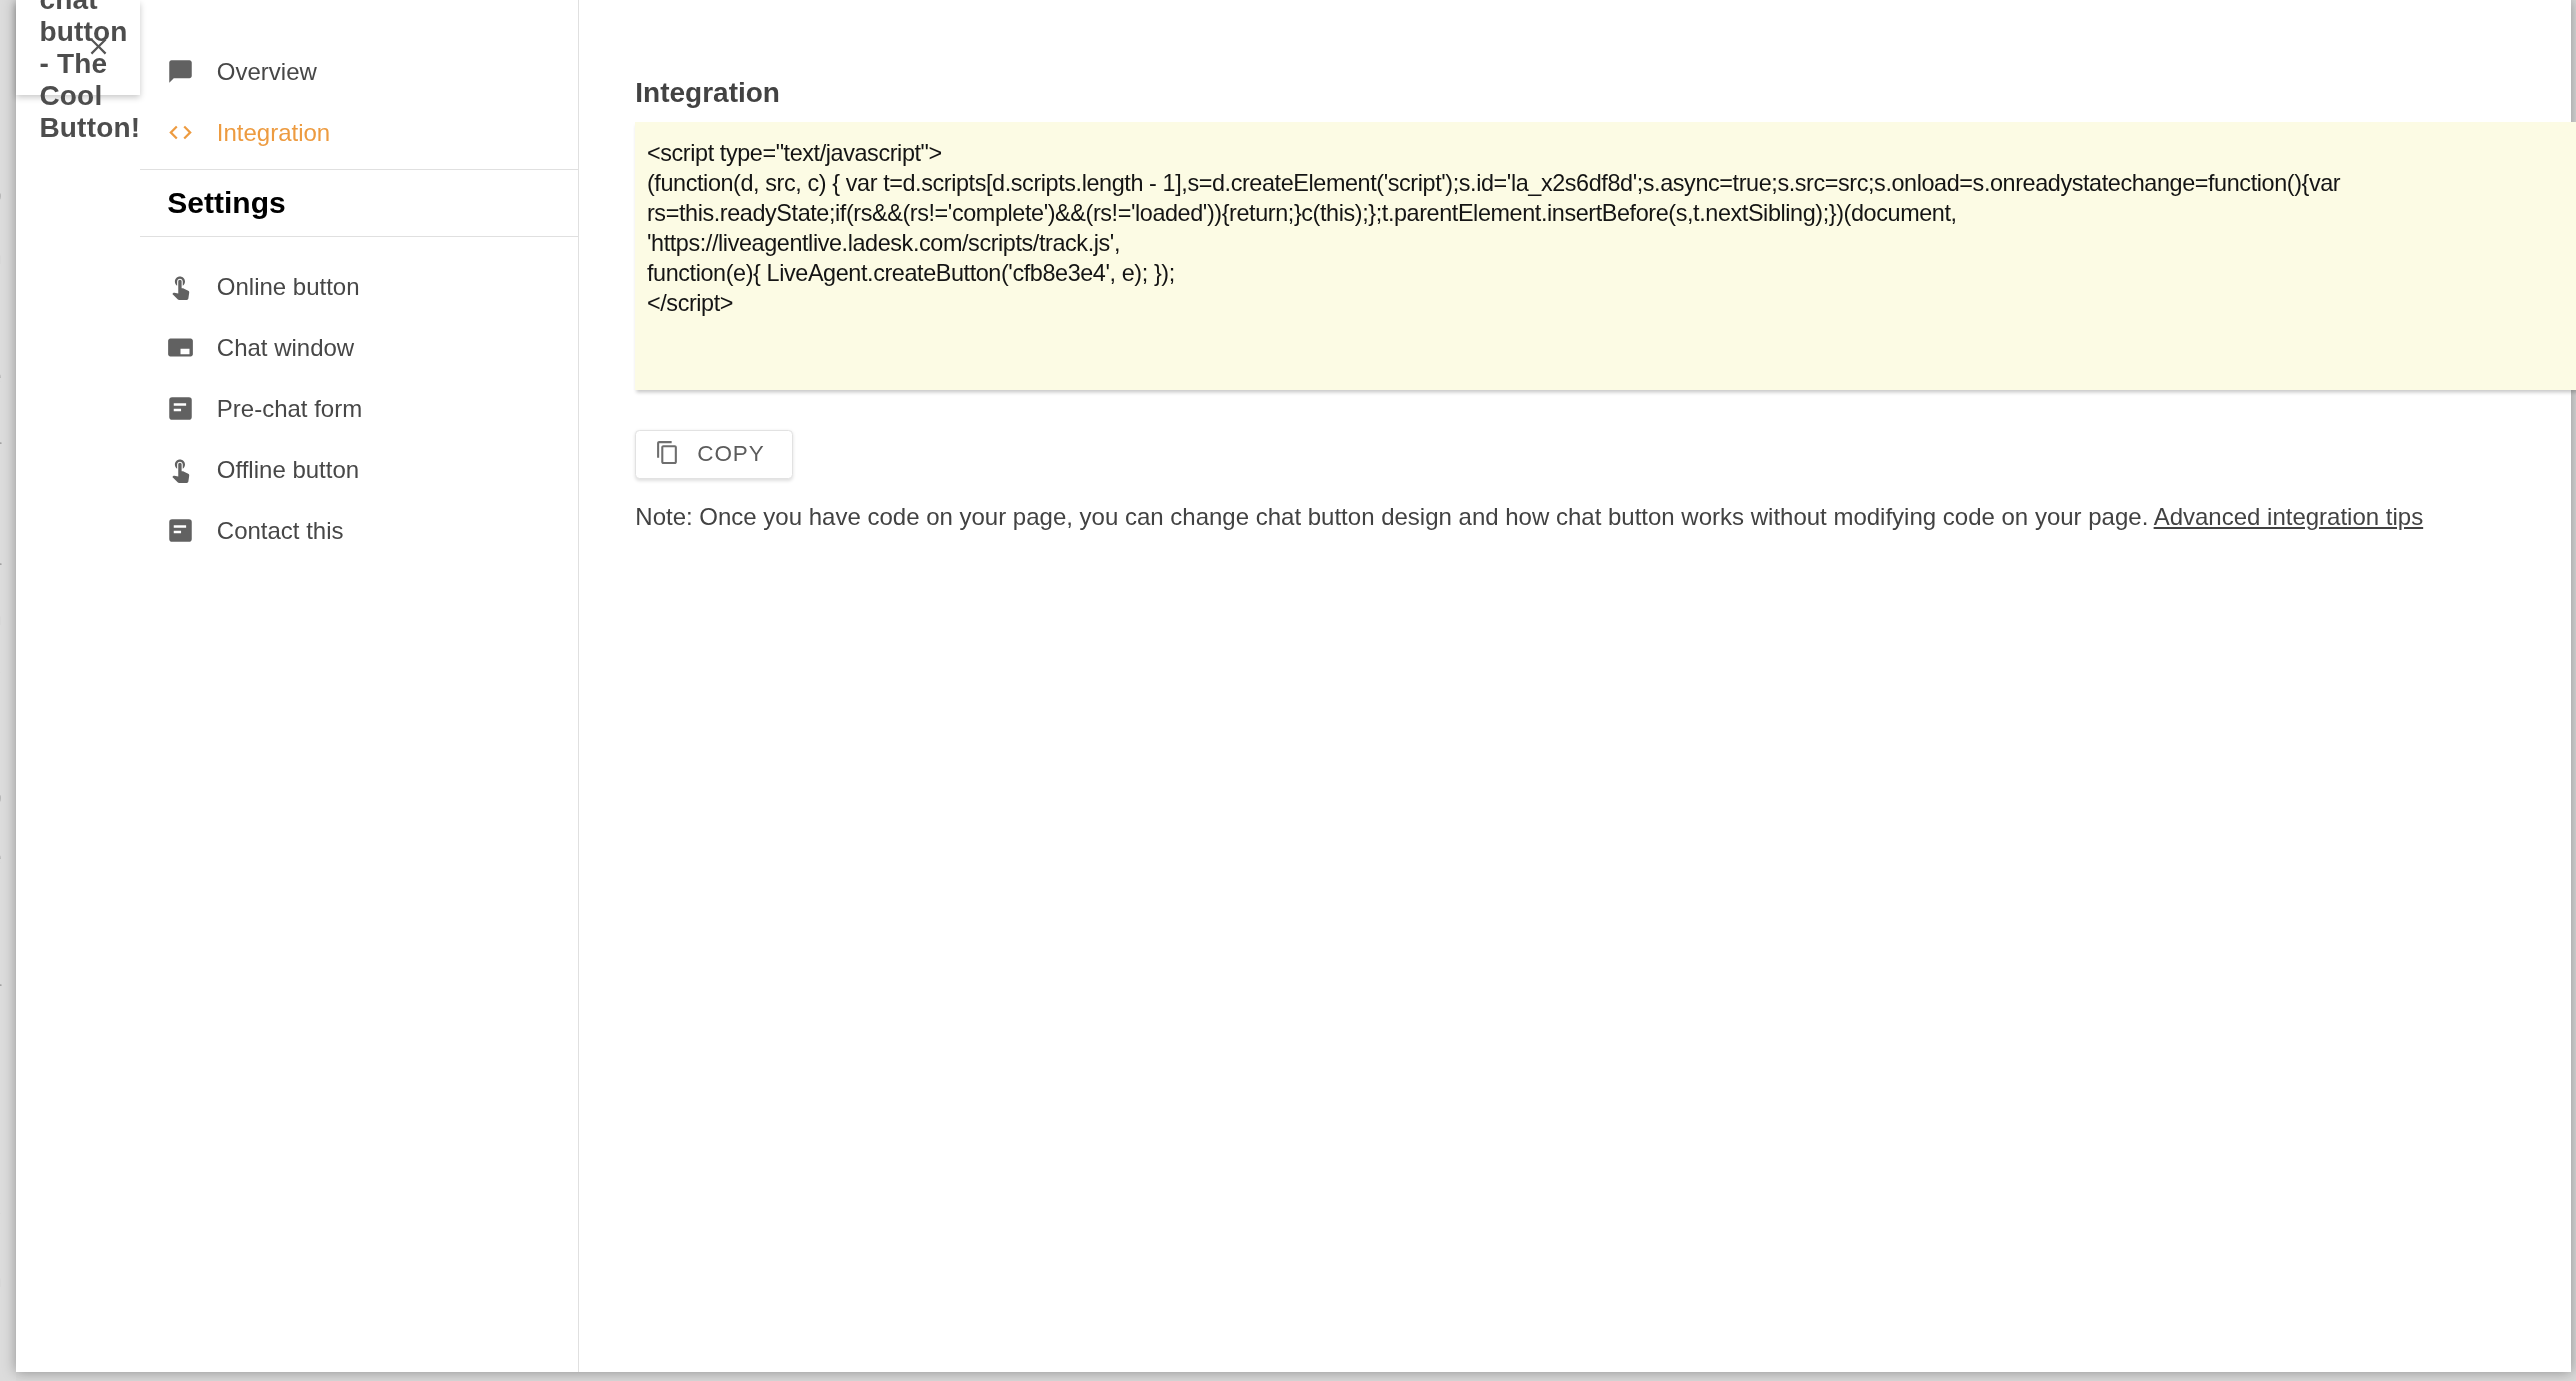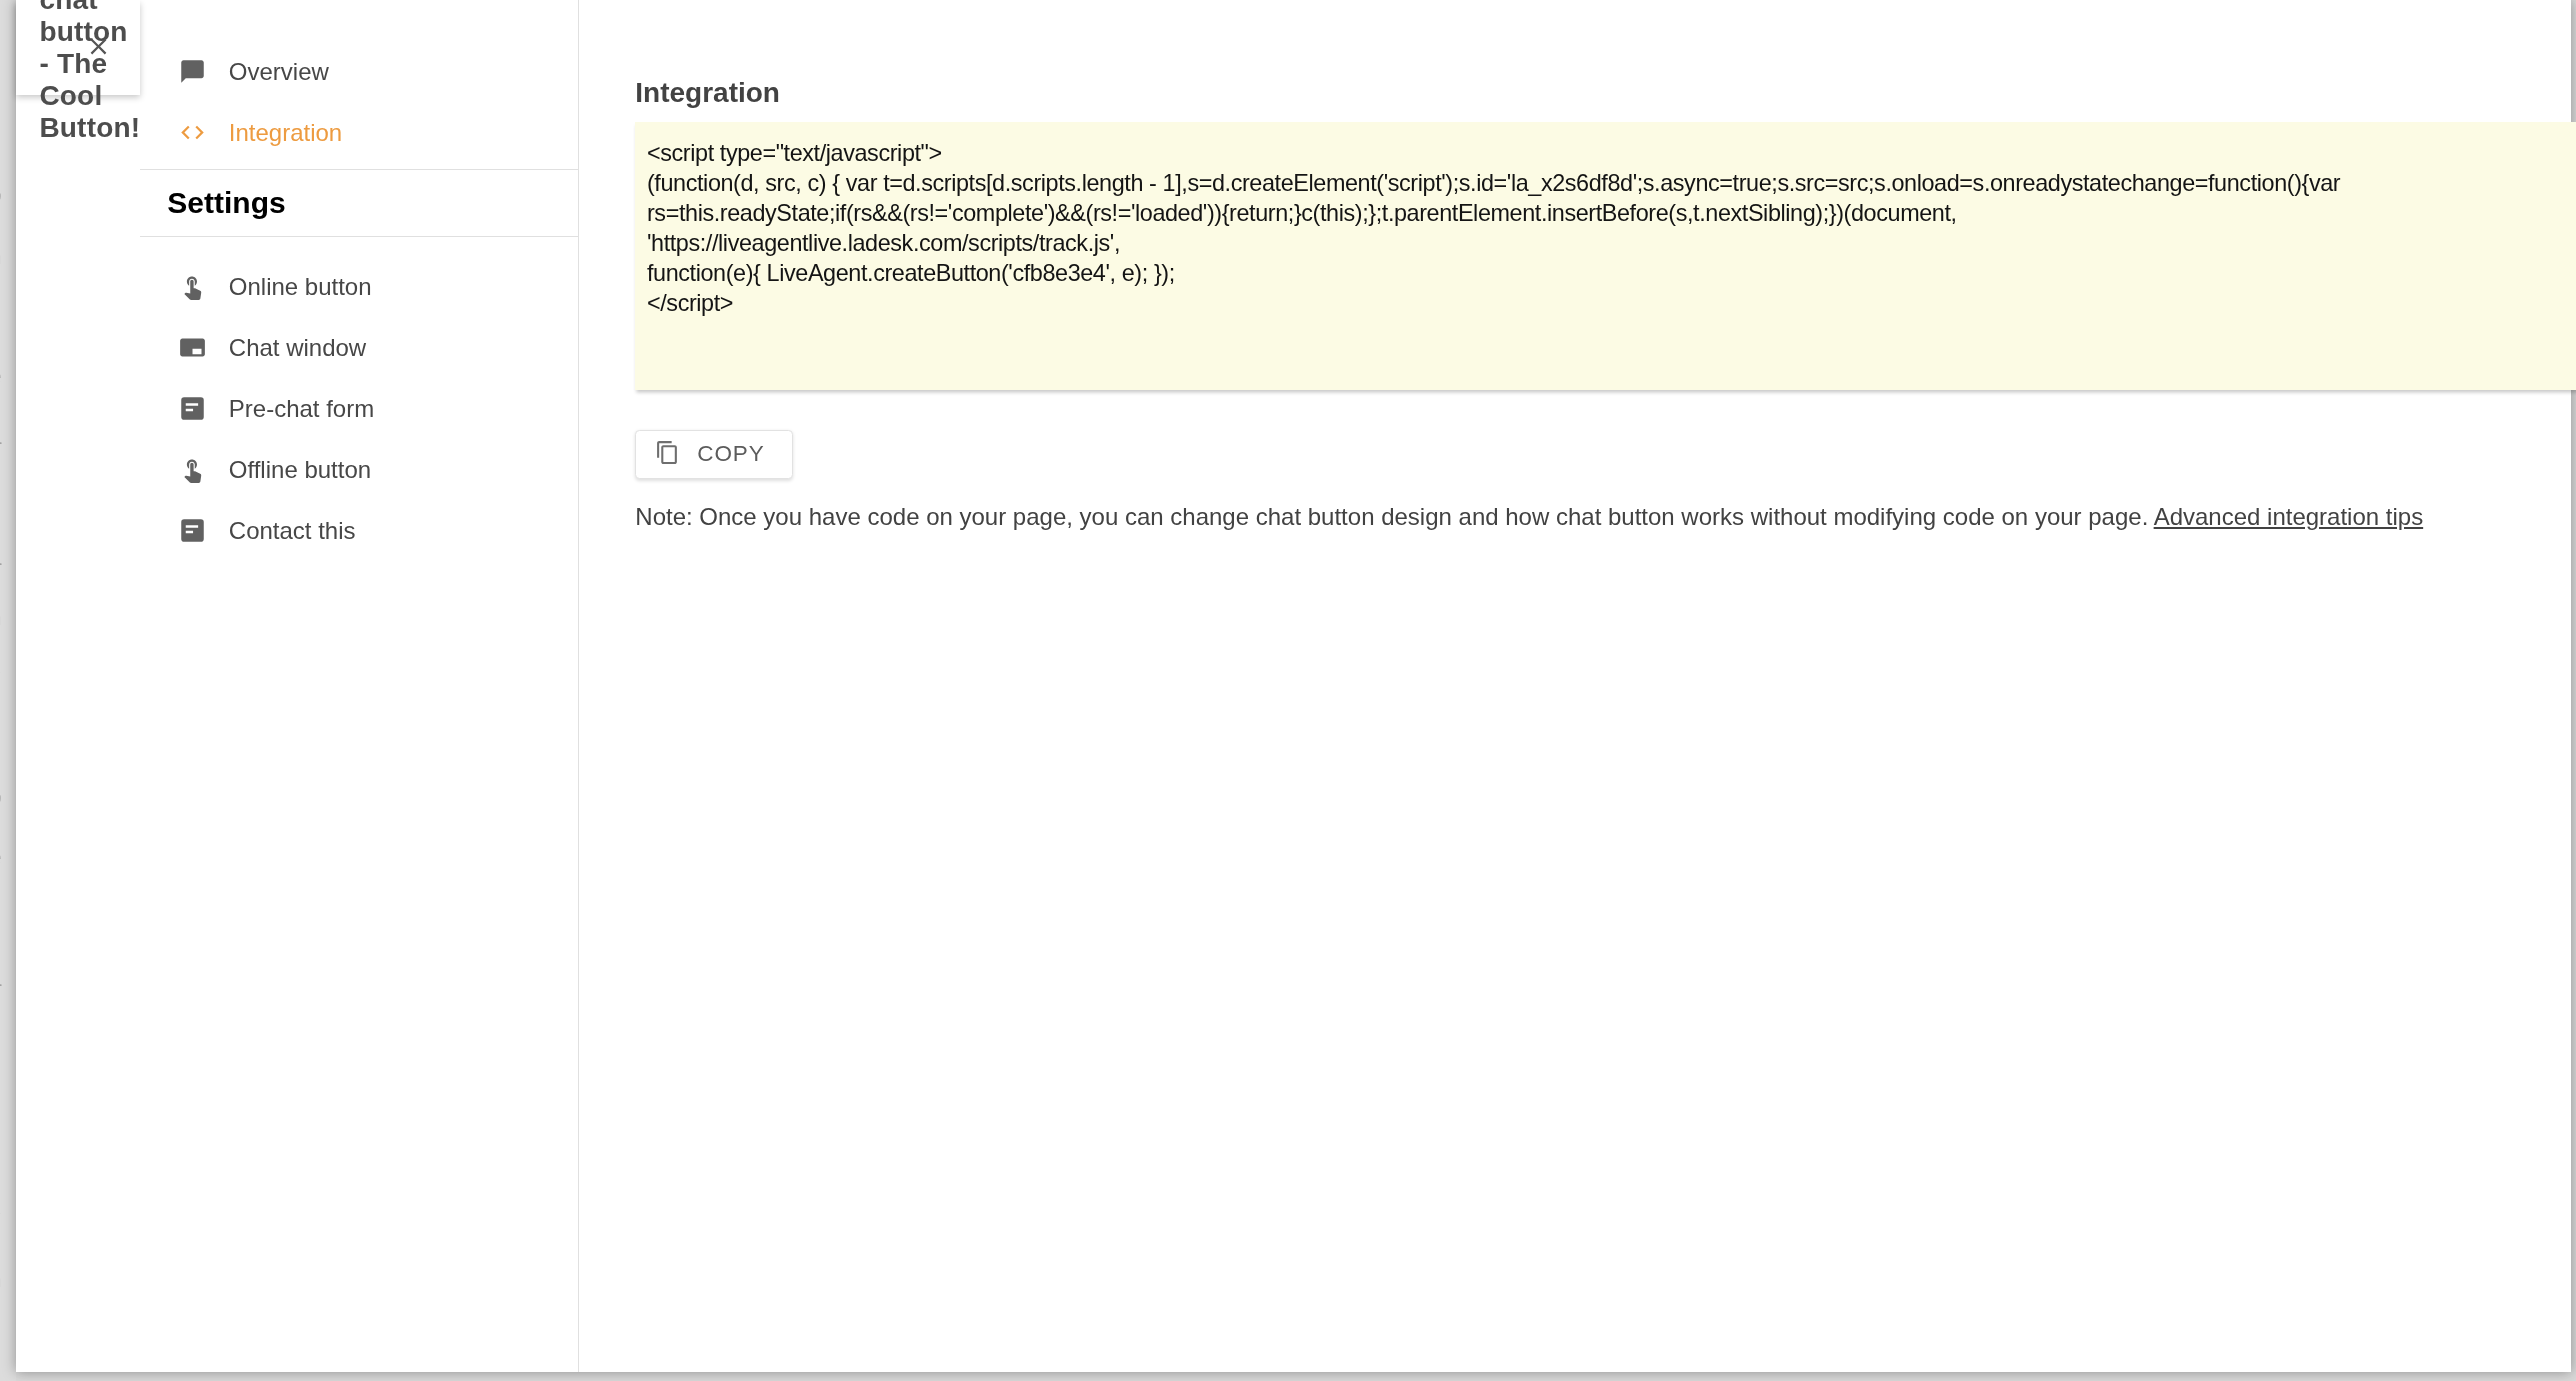--- a/index.html
+++ b/index.html
@@ -40,21 +40,21 @@
   }
   .close-btn svg { width:27px; height:27px; fill:#555555; }
   .dialog-body { flex:1; display:flex; min-height:0; }
   
   .sidebar {
     width:439px; flex:0 0 439px; border-right:0.9px solid #e0e0e0;
     padding-top:41px;
   }
   .nav-item {
     height:61px; display:flex; align-items:center; padding-left:27px;
-    cursor:pointer; font-size:24px; color:#474747;margin-left:12px;
+    cursor:pointer; font-size:24px; color:#474747;
   }
   .nav-item .nicon { width:27px; height:27px; margin-right:22.5px; flex:0 0 27px; }
   .nav-item .nicon svg { width:27px; height:27px; fill:#616161; display:block; }
   .nav-item.active { color:#ED9B40; }
   .nav-item.active .nicon svg { fill:#ED9B40; }
   .side-divider { border-top:0.9px solid #e0e0e0; }
   .d1 { margin-top:6.3px; }
   .section-header {
     height:66px; display:flex; align-items:center; padding-left:27px;
     font-size:30px; font-weight:bold; color:#000000;

